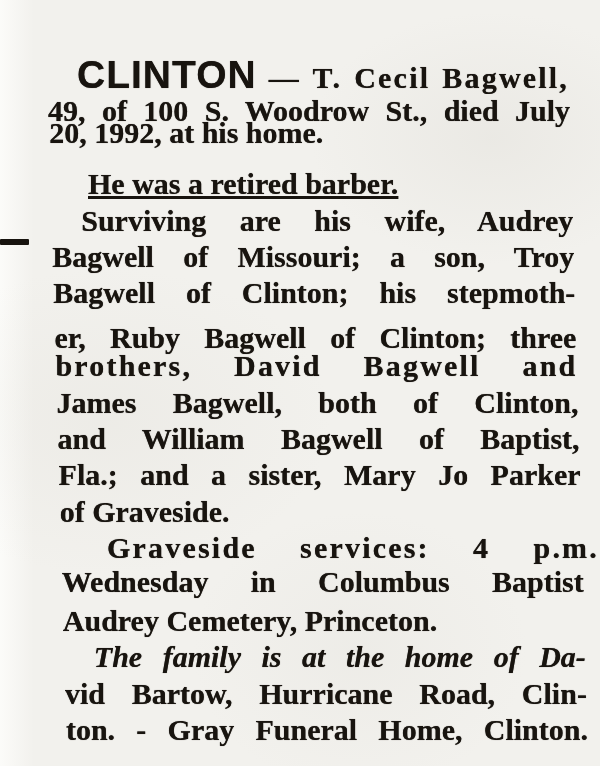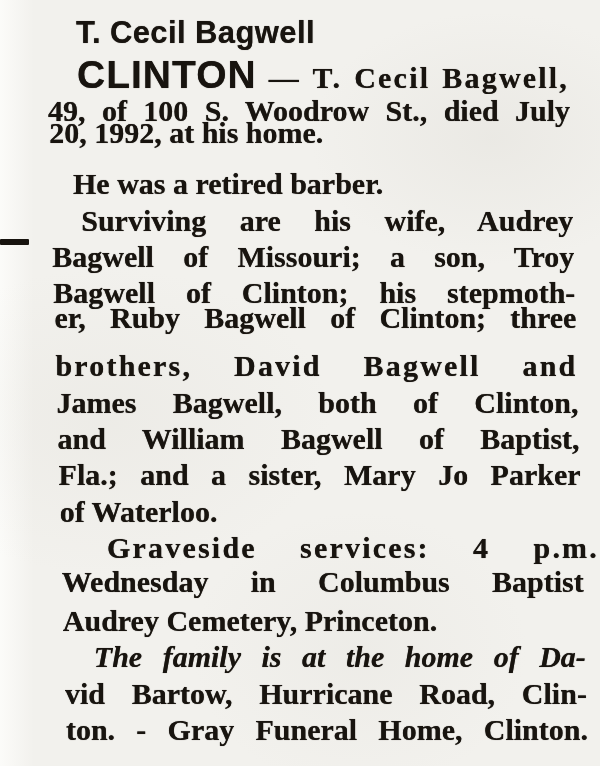--- a/index.html
+++ b/index.html
@@ -64,35 +64,34 @@
     height: 6px;
     background: var(--ink);
     border-radius: 1px;
   }
 </style>
 </head>
 <body>
 
 <div class="clipping">
   <div class="margin-dash"></div>
-  <h1 class="headline" style="top:15px; left:76px;">T. Cecil Bagwell</h1>
   <div id="body-lines">
       <div class="line just" style="top: 57px; left: 77.05px; width: 492px; letter-spacing: 2.2px;"><span class="dateline">CLINTON</span><span> — T. Cecil Bagwell,</span></div>
       <div class="line just" style="top: 93.4px; left: 48.1px; width: 522px;"><span>49, of 100 S. Woodrow St., died July</span></div>
       <div class="line" style="top: 115px; left: 49.15px; width: 522px;"><span>20, 1992, at his home.</span></div>
-      <div class="line" style="top: 166.2px; left: 73px; width: 492px;"><span>He was a retired barber.</span></div>
+      <div class="line" style="top: 166.2px; left: 88px; width: 492px; text-decoration: underline;"><span>He was a retired barber.</span></div>
       <div class="line just" style="top: 202.6px; left: 81.25px; width: 492px;"><span>Surviving are his wife, Audrey</span></div>
       <div class="line just" style="top: 239px; left: 52.3px; width: 522px;"><span>Bagwell of Missouri; a son, Troy</span></div>
       <div class="line just" style="top: 275.4px; left: 53.35px; width: 522px;"><span>Bagwell of Clinton; his stepmoth-</span></div>
-      <div class="line just" style="top: 300px; left: 54.4px; width: 522px;"><span>er, Ruby Bagwell of Clinton; three</span></div>
+      <div class="line just" style="top: 320px; left: 54.4px; width: 522px;"><span>er, Ruby Bagwell of Clinton; three</span></div>
       <div class="line just" style="top: 348.2px; left: 55.45px; width: 522px; letter-spacing: 2.2px;"><span>brothers, David Bagwell and</span></div>
       <div class="line just" style="top: 384.6px; left: 56.5px; width: 522px;"><span>James Bagwell, both of Clinton,</span></div>
       <div class="line just" style="top: 421px; left: 57.55px; width: 522px;"><span>and William Bagwell of Baptist,</span></div>
       <div class="line just" style="top: 457.4px; left: 58.6px; width: 522px;"><span>Fla.; and a sister, Mary Jo Parker</span></div>
-      <div class="line" style="top: 493.8px; left: 59.65px; width: 522px;"><span>of Waterloo.</span></div>
+      <div class="line" style="top: 493.8px; left: 59.65px; width: 522px;"><span>of Graveside.</span></div>
       <div class="line just" style="top: 530.2px; left: 107px; width: 492px; letter-spacing: 2.2px;"><span>Graveside services: 4 p.m.</span></div>
       <div class="line just" style="top: 564px; left: 61.75px; width: 522px;"><span>Wednesday in Columbus Baptist</span></div>
       <div class="line" style="top: 603px; left: 62.8px; width: 522px;"><span>Audrey Cemetery, Princeton.</span></div>
       <div class="line just" style="top: 639.4px; left: 93.85px; width: 492px; font-style: italic;"><span>The family is at the home of Da-</span></div>
       <div class="line just" style="top: 675.8px; left: 64.9px; width: 522px;"><span>vid Bartow, Hurricane Road, Clin-</span></div>
       <div class="line just" style="top: 712.2px; left: 65.95px; width: 522px;"><span>ton. - Gray Funeral Home, Clinton.</span></div>
     </div>
 </div>
 
 </body></html>

